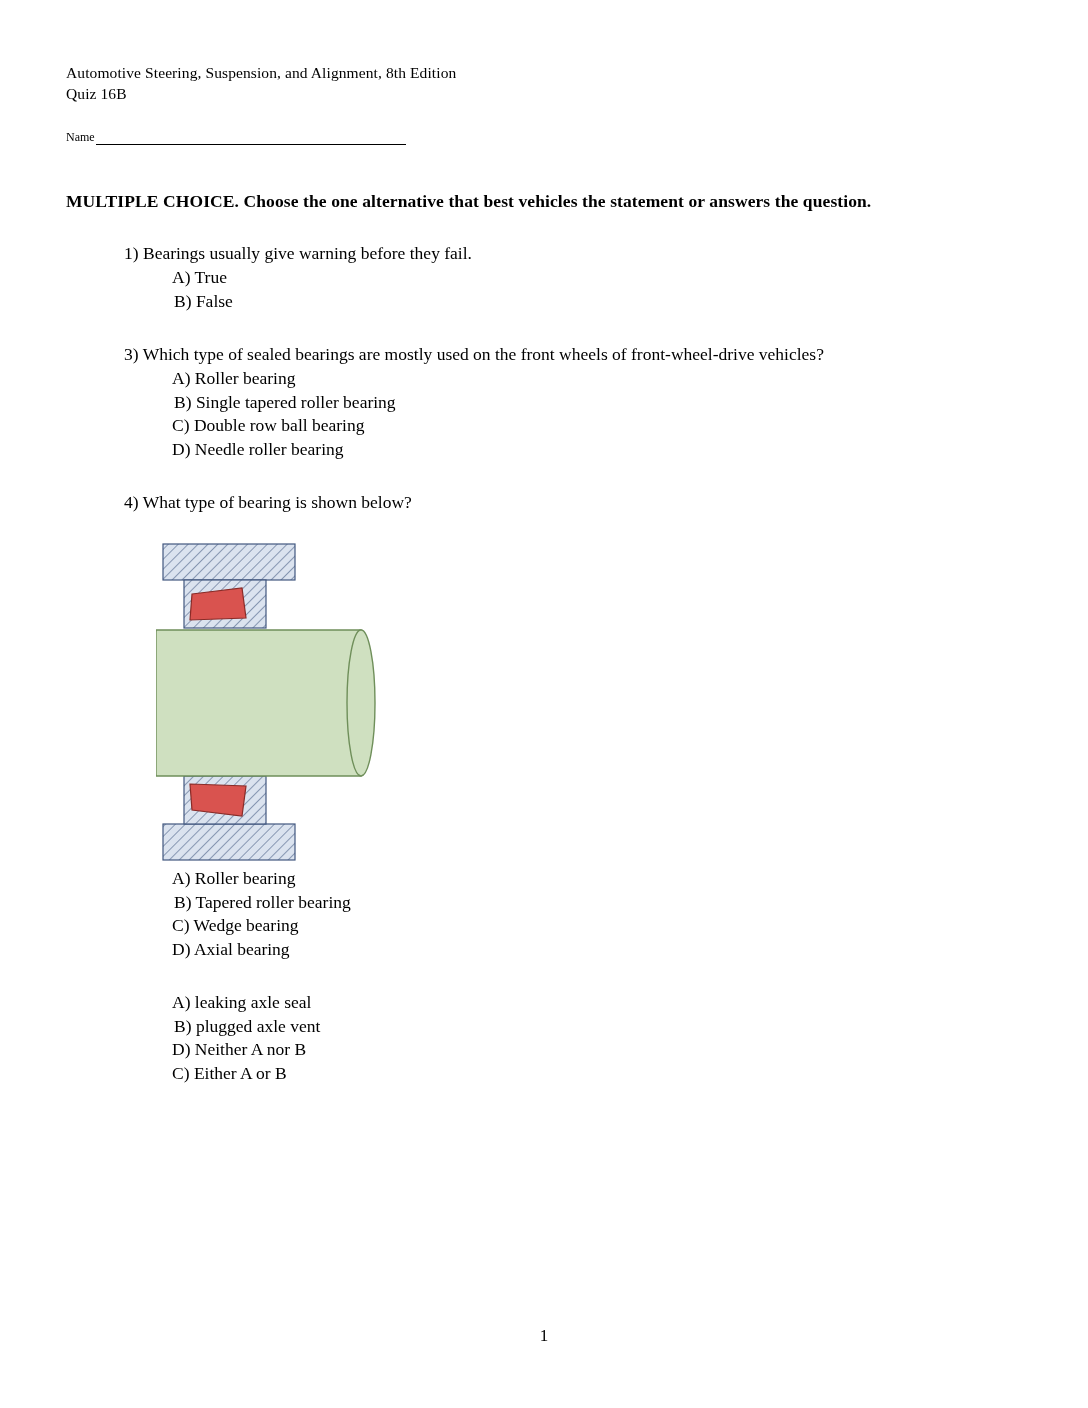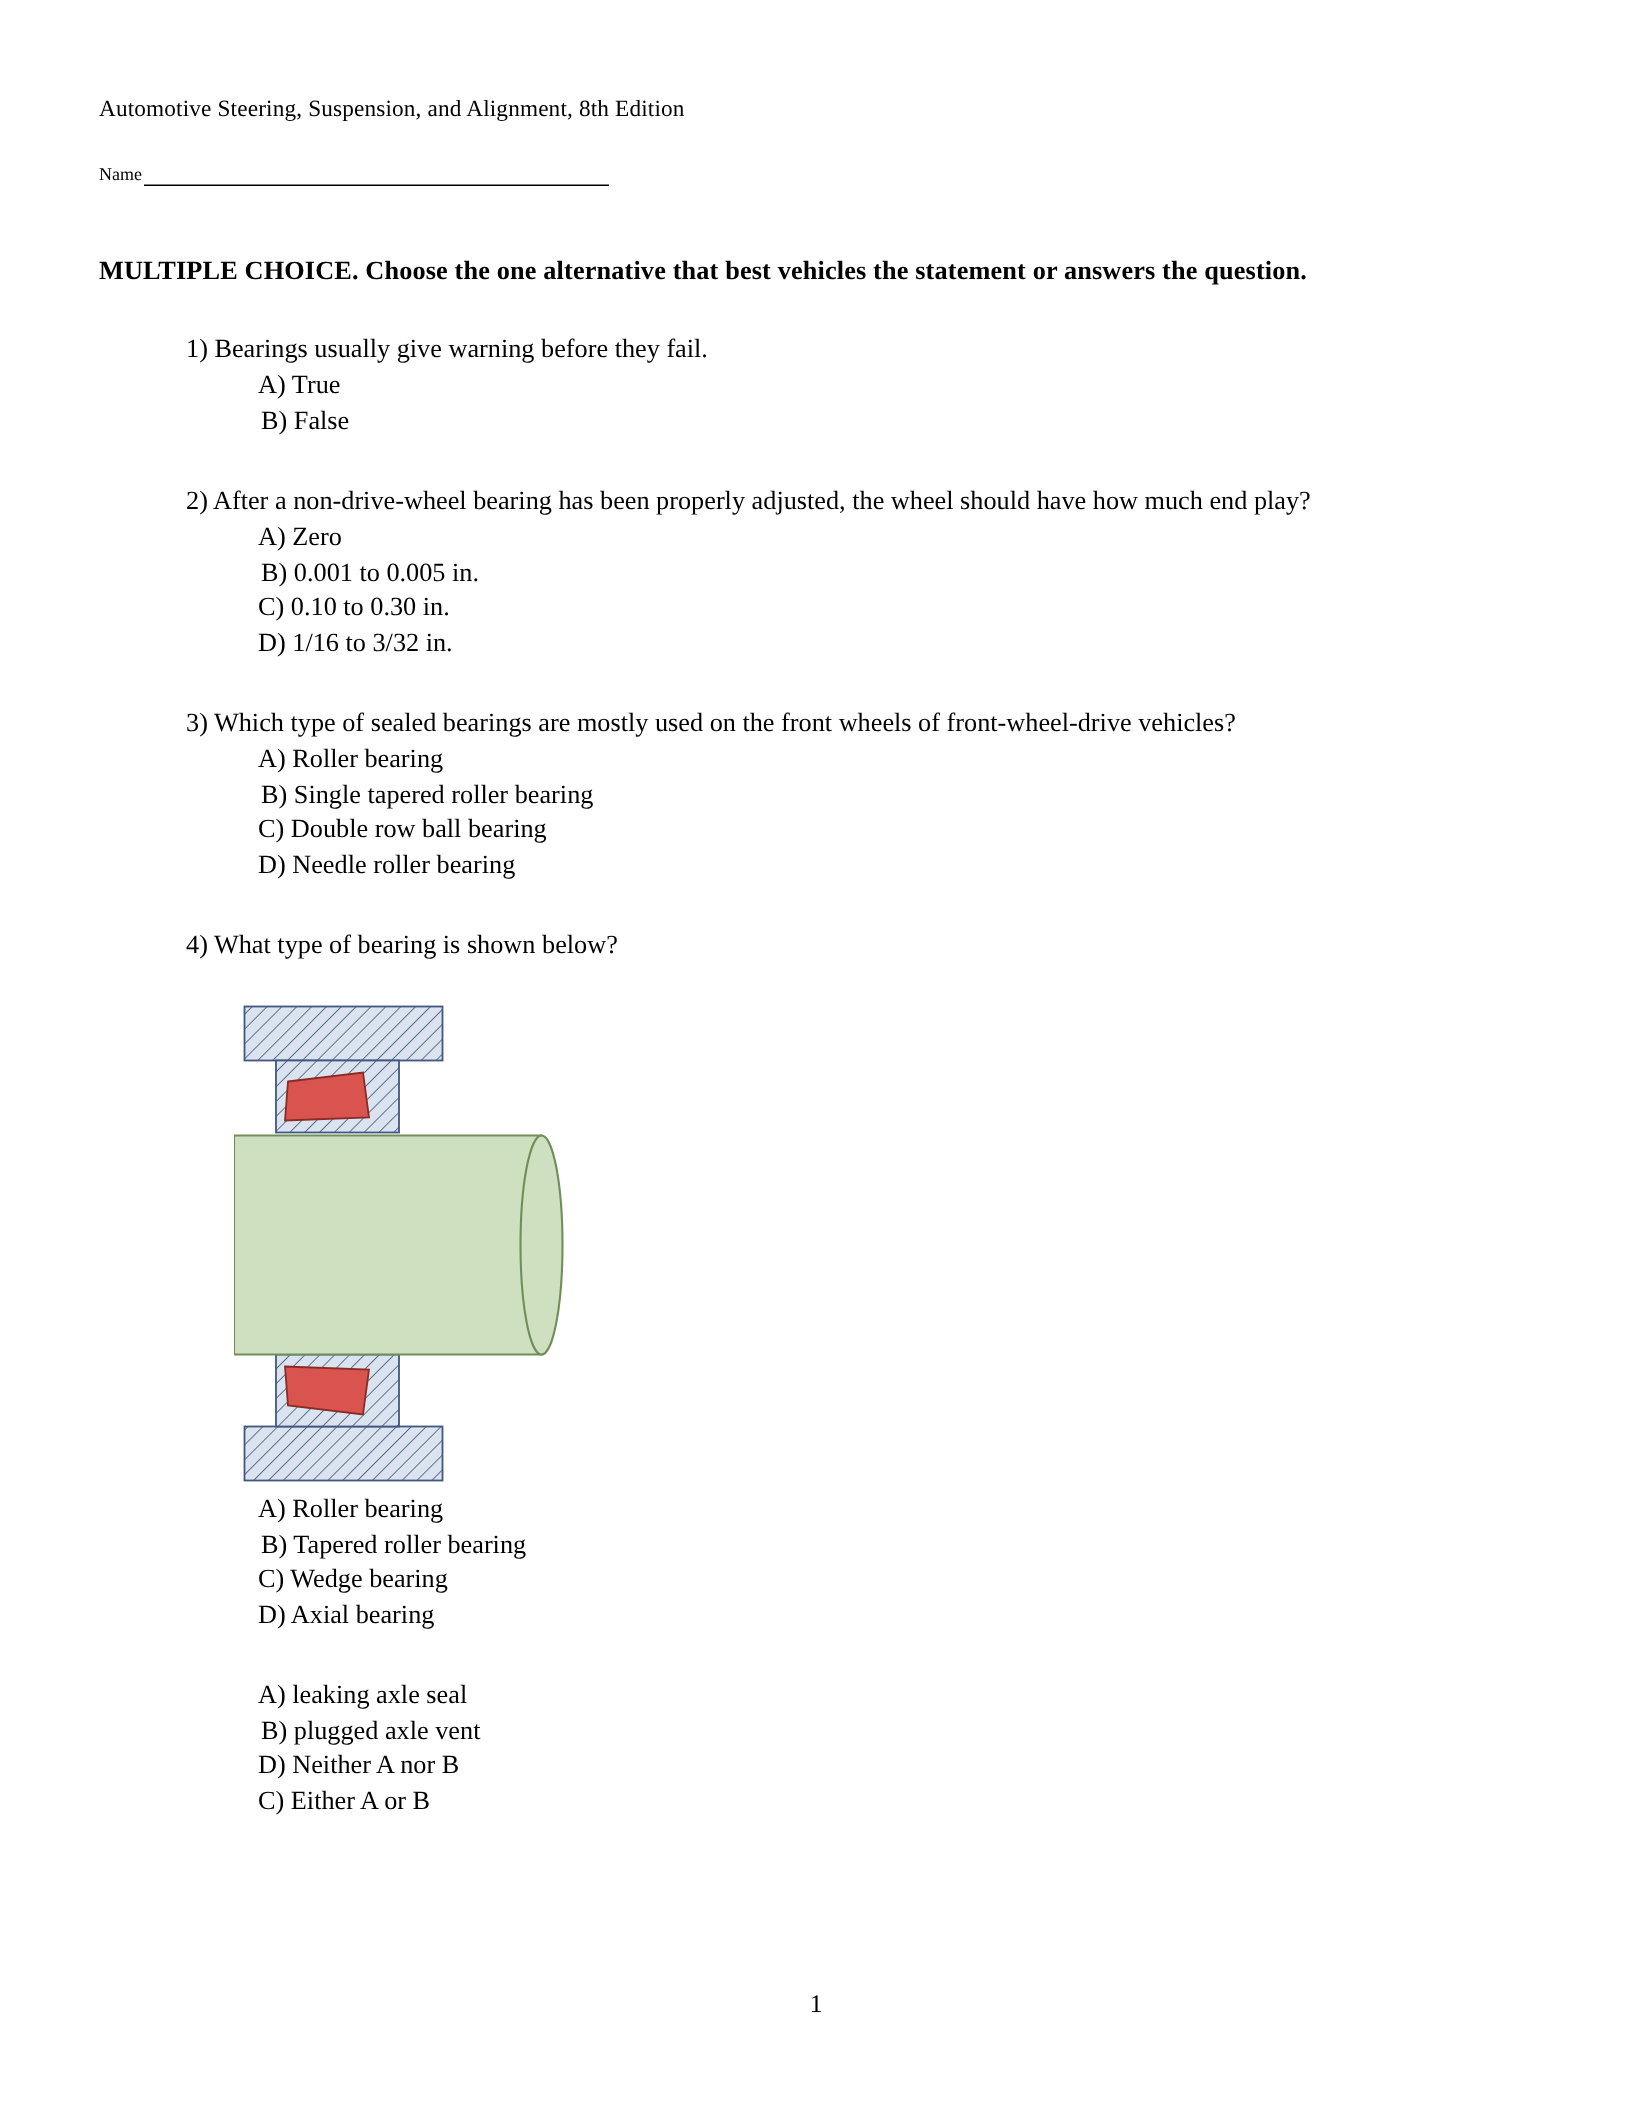--- a/index.html
+++ b/index.html
@@ -89,46 +89,38 @@
     font-size: 17px;
   }
 </style>
 </head>
 <body>
 
 <div class="page">
 
   <div>
     <div class="header-line">Automotive Steering, Suspension, and Alignment, 8th Edition</div>
+    <div class="header-line">Quiz 16B</div>
   </div>
 
   <div class="name-row">
     <span class="name-label">Name</span>
     <span class="name-rule"></span>
   </div>
 
   <div class="instruction">MULTIPLE CHOICE.  Choose the one alternative that best vehicles the statement or answers the question.</div>
 
   <div class="q-block">
     <div class="q-stem">1) Bearings usually give warning before they fail.</div>
     <div class="q-choices">
       <div class="choice">A) True</div>
       <div class="choice indent-b">B) False</div>
     </div>
   </div>
 
-  <div class="q-block">
-    <div class="q-stem">2) After a non-drive-wheel bearing has been properly adjusted, the wheel should have how much end play?</div>
-    <div class="q-choices">
-      <div class="choice">A) Zero</div>
-      <div class="choice indent-b">B) 0.001 to 0.005 in.</div>
-      <div class="choice">C) 0.10 to 0.30 in.</div>
-      <div class="choice">D) 1/16 to 3/32 in.</div>
-    </div>
-  </div>
 
   <div class="q-block">
     <div class="q-stem">3) Which type of sealed bearings are mostly used on the front wheels of front-wheel-drive vehicles?</div>
     <div class="q-choices">
       <div class="choice">A) Roller bearing</div>
       <div class="choice indent-b">B) Single tapered roller bearing</div>
       <div class="choice">C) Double row ball bearing</div>
       <div class="choice">D) Needle roller bearing</div>
     </div>
   </div>

